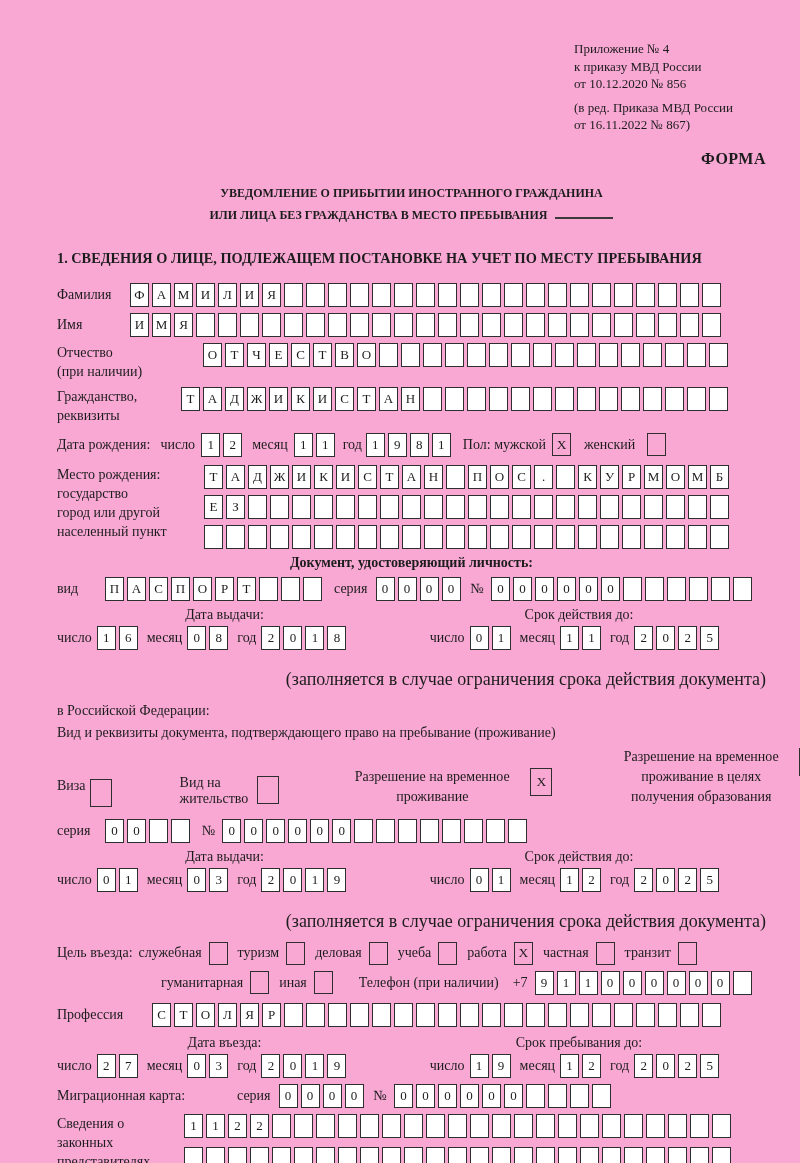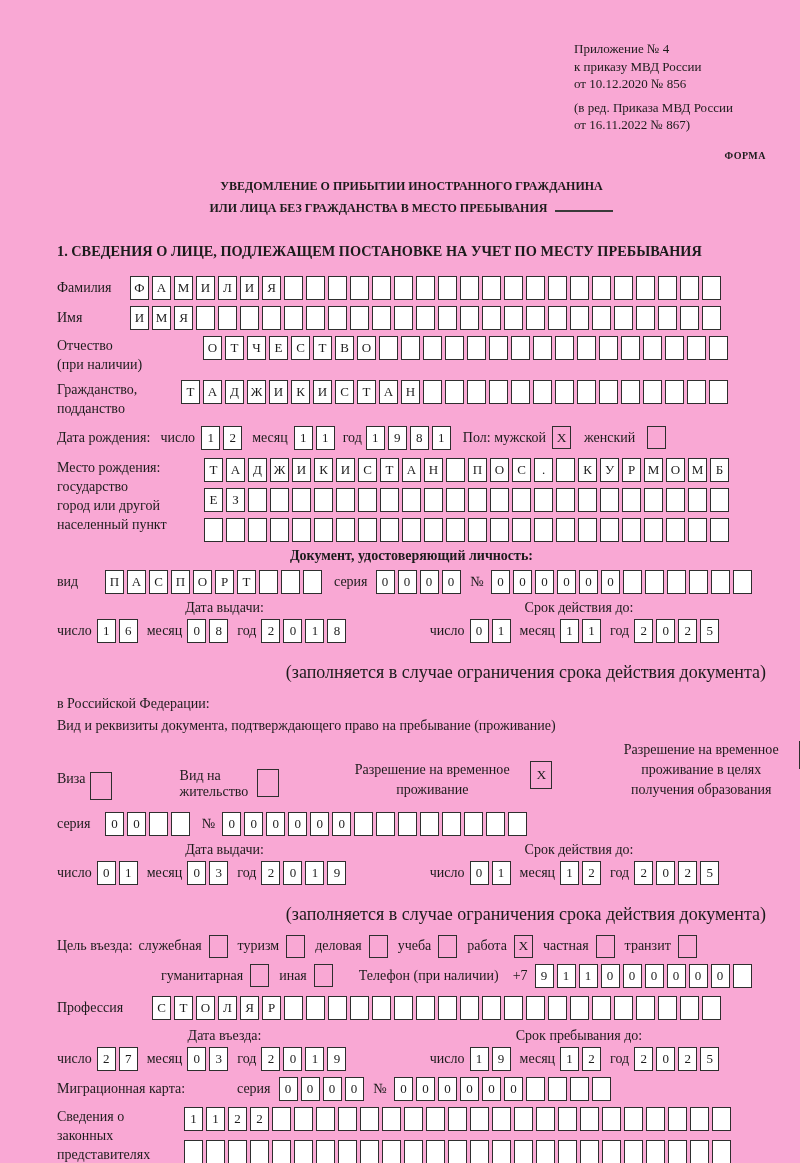--- a/index.html
+++ b/index.html
@@ -5,21 +5,21 @@
   html,body { margin:0; padding:0; background:#fff; }
   .page {
     position:relative; width:800px; height:1163px; box-sizing:border-box;
     padding:40px 34px 10px 57px; background:#f9a8d4;
     font-family:"Liberation Serif","DejaVu Serif",serif;
     font-size:14px; color:#1c1c1c; overflow:hidden;
   }
   
   .hdr { margin-left:auto; width:192px; font-size:13px; line-height:17.5px; }
   .hdr .gap { height:6px; }
-  .forma { text-align:right; font-weight:bold; font-size:10px; margin-top:16px; letter-spacing:.5px; }
+  .forma { text-align:right; font-weight:bold; font-size:16px; margin-top:16px; letter-spacing:.5px; }
   .title { text-align:center; font-weight:bold; font-size:12px; line-height:22px; margin-top:14px; }
   .title-underline { display:inline-block; width:58px; border-bottom:2.5px solid #3a3a3a; height:1px; margin-left:8px; vertical-align:baseline; }
   .sec { font-weight:bold; font-size:14.3px; margin-top:24px; margin-bottom:16px; }
 
   
   .row { display:flex; align-items:center; margin-bottom:6px; }
   .row.top { align-items:flex-start; }
   .lbl { flex:none; }
   .strip { display:inline-flex; gap:3px; flex:none; }
   .box {
@@ -177,21 +177,21 @@
         <span class="box"></span>
         <span class="box"></span>
         <span class="box"></span>
         <span class="box"></span>
       </span>
   </div>
 
   <div class="row top">
     <span class="lbl w-cit two-line">
       <div>Гражданство,</div>
-      <div>подданство</div>
+      <div>реквизиты</div>
     </span>
     <span class="strip">
         <span class="box">Т</span>
         <span class="box">А</span>
         <span class="box">Д</span>
         <span class="box">Ж</span>
         <span class="box">И</span>
         <span class="box">К</span>
         <span class="box">И</span>
         <span class="box">С</span>

